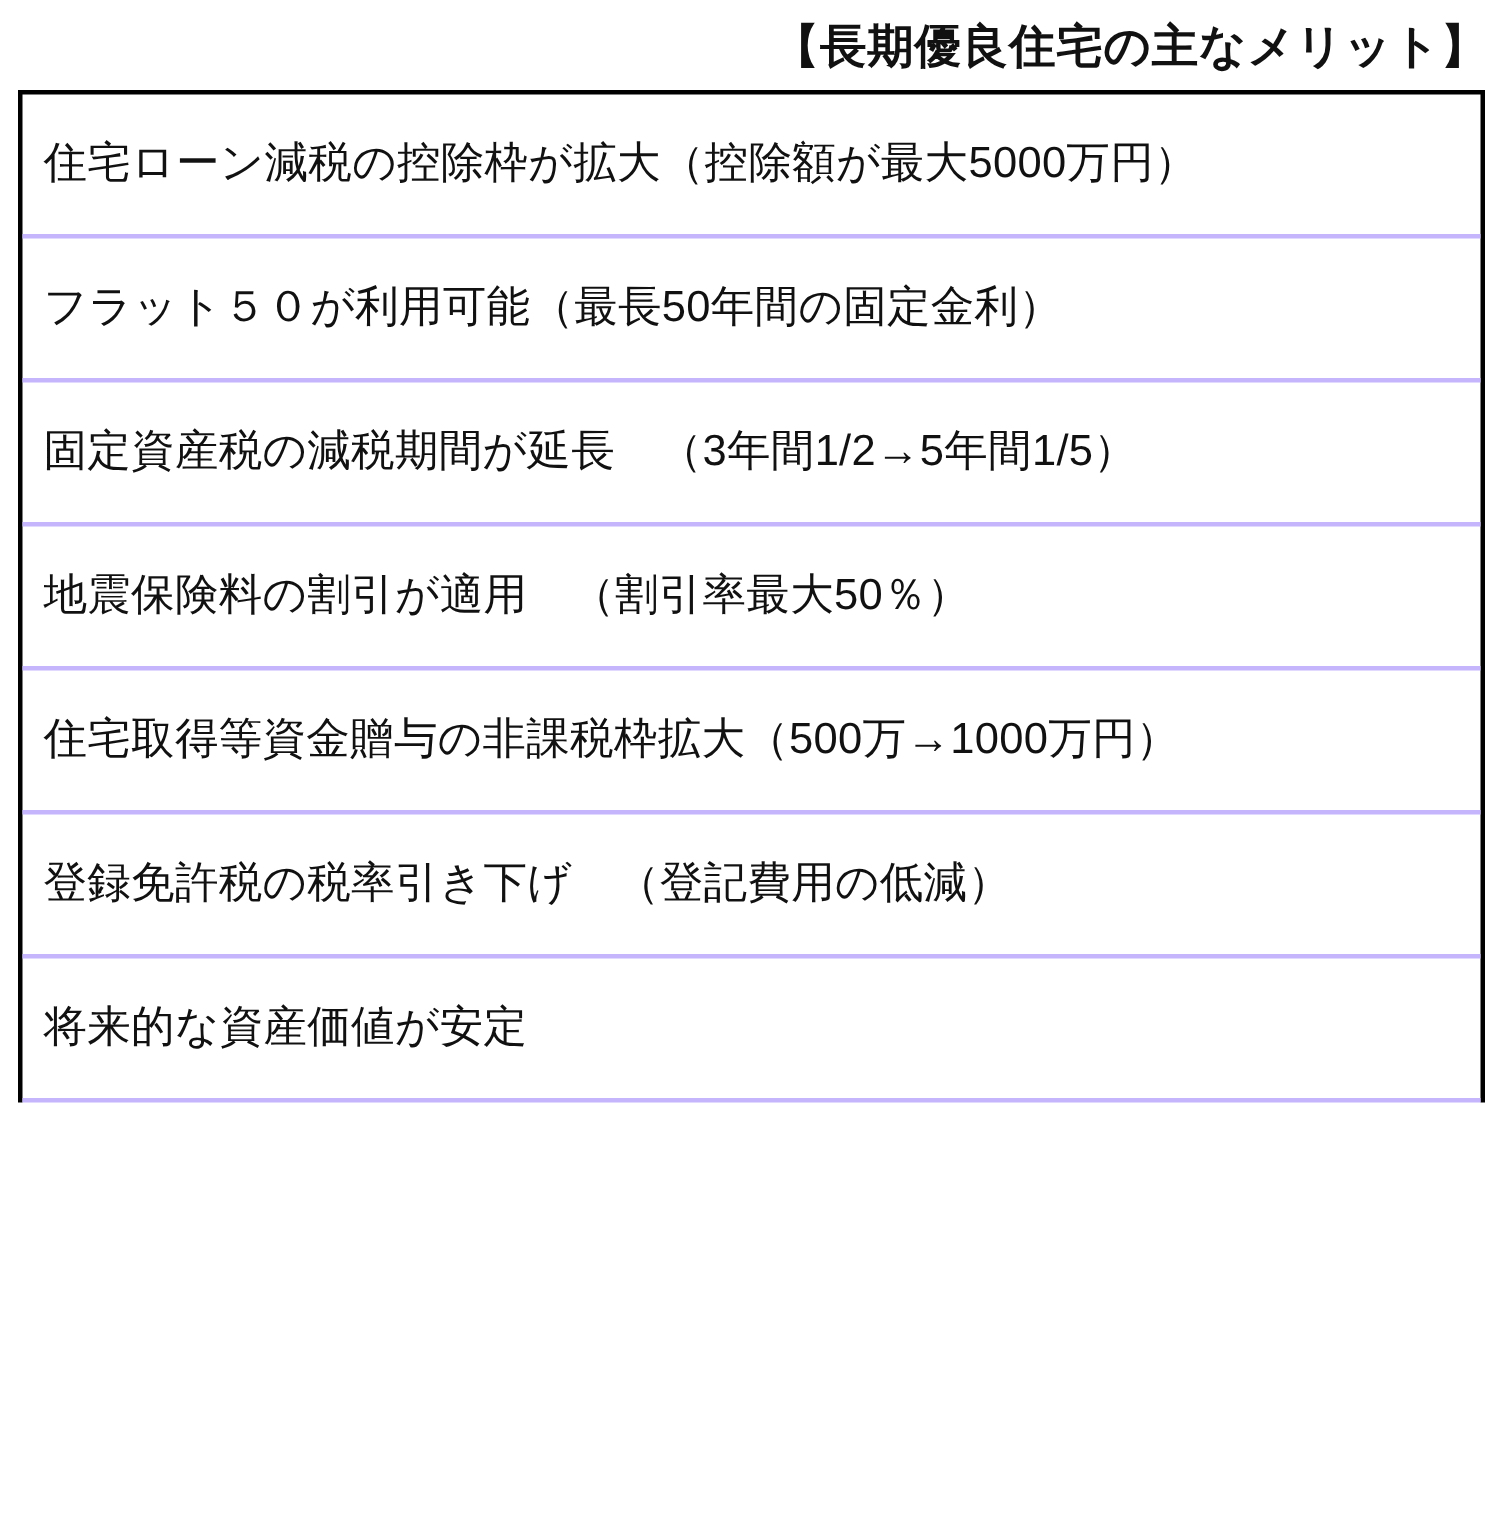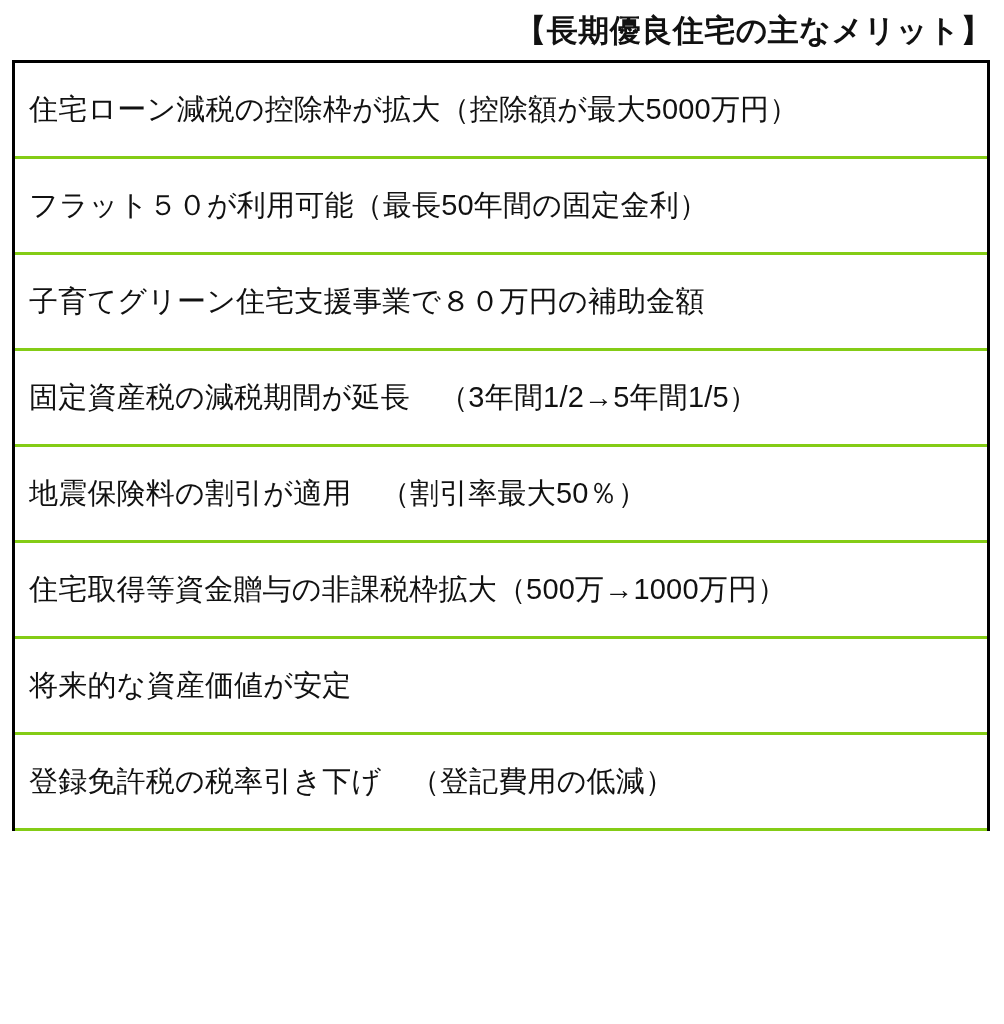--- a/index.html
+++ b/index.html
@@ -32,21 +32,21 @@
     white-space: nowrap;
   }
   .table {
     border: 3px solid #000000;
     border-bottom: none;
     width: 978px;
     box-sizing: border-box;
     flex: 0 0 auto;
   }
   .row {
-    border-bottom: 3px solid #84cc16;
+    border-bottom: 3px solid #c4b5fd;
     box-sizing: border-box;
     height: 96px;
     display: flex;
     align-items: center;
     padding: 0 10px 0 14px;
   }
   .row-text {
     font-size: 29px;
     line-height: 1.2;
     letter-spacing: 0.2px;
@@ -59,31 +59,28 @@
 <div class="page">
   <div class="title">【長期優良住宅の主なメリット】</div>
   <div class="table">
     <div class="row">
       <span class="row-text">住宅ローン減税の控除枠が拡大（控除額が最大5000万円）</span>
     </div>
     <div class="row">
       <span class="row-text">フラット５０が利用可能（最長50年間の固定金利）</span>
     </div>
     <div class="row">
-      <span class="row-text">子育てグリーン住宅支援事業で８０万円の補助金額</span>
-    </div>
-    <div class="row">
       <span class="row-text">固定資産税の減税期間が延長　（3年間1/2→5年間1/5）</span>
     </div>
     <div class="row">
       <span class="row-text">地震保険料の割引が適用　（割引率最大50％）</span>
     </div>
     <div class="row">
       <span class="row-text">住宅取得等資金贈与の非課税枠拡大（500万→1000万円）</span>
     </div>
     <div class="row">
-      <span class="row-text">将来的な資産価値が安定</span>
+      <span class="row-text">登録免許税の税率引き下げ　（登記費用の低減）</span>
     </div>
     <div class="row">
-      <span class="row-text">登録免許税の税率引き下げ　（登記費用の低減）</span>
+      <span class="row-text">将来的な資産価値が安定</span>
     </div>
   </div>
 </div>
 
 </body></html>

